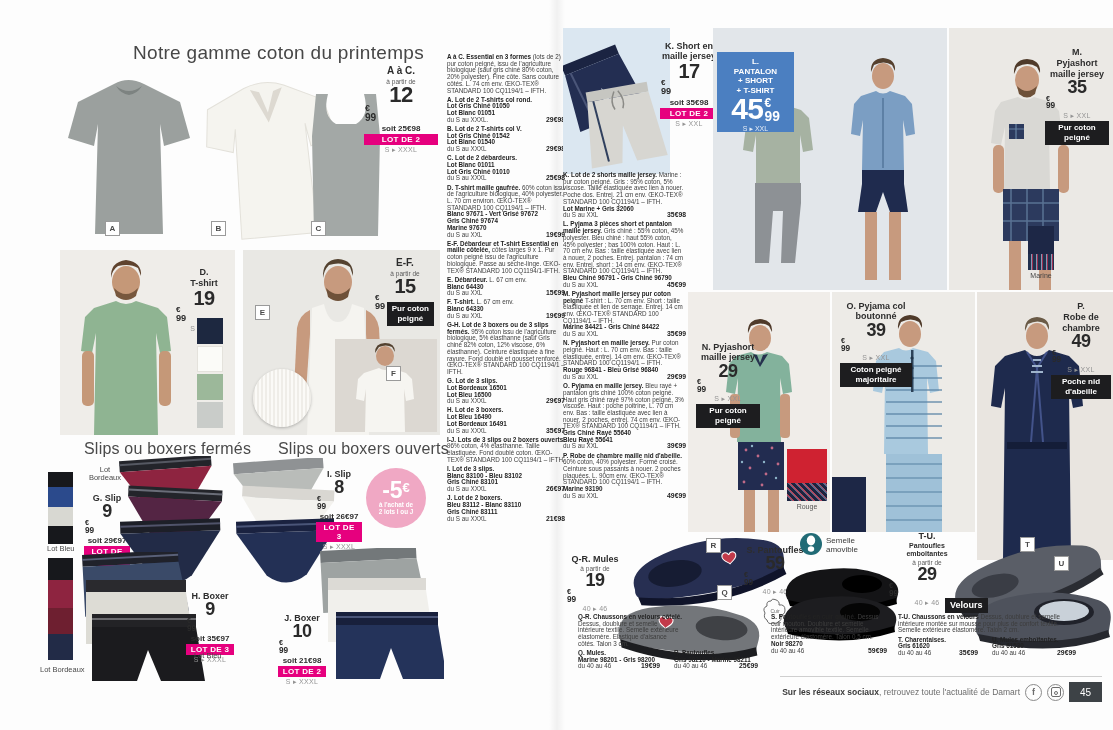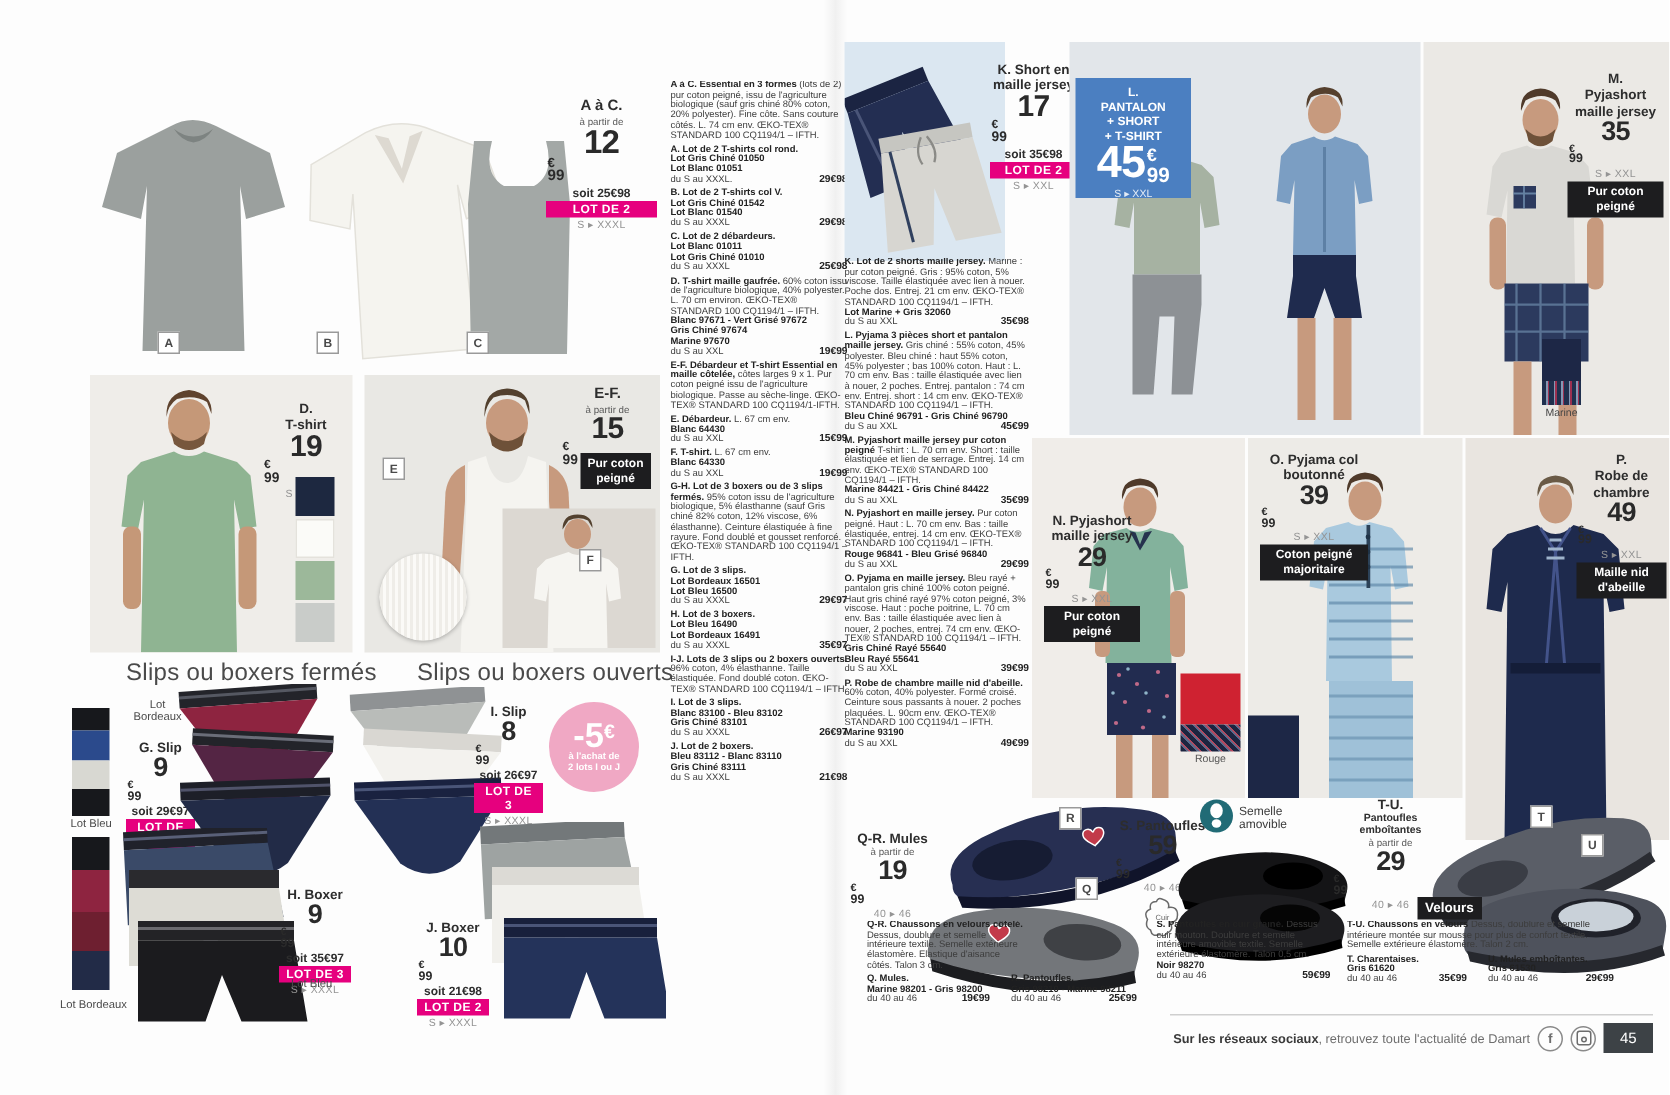--- a/index.html
+++ b/index.html
@@ -67,20 +67,21 @@
   .fab{position:absolute;border-radius:50%;background:repeating-linear-gradient(90deg,#efede8 0 2px,#fbfaf7 2px 4px);
        box-shadow:0 1px 3px rgba(0,0,0,.25);}
   .teal{position:absolute;border-radius:50%;background:#216b76;display:flex;align-items:center;justify-content:center;}
   .sole-txt{position:absolute;font-size:8px;font-weight:normal;color:#3a3a3a;line-height:1.15;white-space:pre-line;}
 </style>
 </head>
 <body>
 
 <div class="canvas">
 
+  <div class="abs bighead" style="left:133px;top:42px;">Notre gamme coton du printemps</div>
 
   <svg class="abs" style="left:60px;top:64px;" width="335" height="180" viewBox="0 0 335 180">
     <path d="M18,38 L54,20 Q68,12 84,20 L120,38 L130,74 L104,82 L100,60 L103,170 L35,170 L38,60 L34,82 L8,74 Z" fill="#9ba09e"></path>
     <path d="M56,22 Q69,32 82,22 Q77,30 69,31 Q61,30 56,22" fill="#7d8381"></path>
     <g transform="rotate(-5 215 95)">
       <path d="M152,40 L190,22 Q210,14 230,22 L268,40 L278,77 L252,85 L248,62 L251,172 L175,172 L178,62 L174,85 L148,77 Z" fill="#f5f4ef" stroke="#e3e1da" stroke-width="1"></path>
       <path d="M196,24 L212,58 L228,24 L219,27 L212,48 L205,27 Z" fill="#ddd9d1"></path>
     </g>
     <path d="M256,30 L268,30 Q262,52 276,60 L296,60 Q310,52 304,30 L316,30 L320,72 L318,172 L254,172 L252,72 Z" fill="#a3a8a6"></path>
   </svg>
@@ -540,21 +541,21 @@
     </svg>
     <div class="abs ctr pstack" style="right:2px;top:8px;width:60px;">
       <span class="ptitle">P.</span>
       <span class="ptitle ml">Robe de
 chambre</span>
       <span class="ep p18"><span>49</span><span class="c">
             <i>€</i>
             <b>99</b>
           </span></span>
       <span class="sizes">S ▸ XXL</span>
-      <span class="bb ml">Maille nid
+      <span class="bb ml">Poche nid
 d'abeille</span>
     </div>
   </div>
 
   <div class="tcol" style="left:563px;top:172px;width:123px;height:375px;">
     <p class="desc"><b>K. Lot de 2 shorts maille jersey.</b><span> Marine : pur coton peigné. Gris : 95% coton, 5% viscose. Taille élastiquée avec lien à nouer. Poche dos. Entrej. 21 cm env. ŒKO-TEX® STANDARD 100 CQ1194/1 – IFTH.</span><b class="lines">Lot Marine + Gris 32060</b><span class="pr">
           <span>du S au XXL</span>
           <b>35€98</b>
         </span></p>
     <p class="desc"><b>L. Pyjama 3 pièces short et pantalon maille jersey.</b><span> Gris chiné : 55% coton, 45% polyester. Bleu chiné : haut 55% coton, 45% polyester ; bas 100% coton. Haut : L. 70 cm env. Bas : taille élastiquée avec lien à nouer, 2 poches. Entrej. pantalon : 74 cm env. Entrej. short : 14 cm env. ŒKO-TEX® STANDARD 100 CQ1194/1 – IFTH.</span><b class="lines">Bleu Chiné 96791 - Gris Chiné 96790</b><span class="pr">

